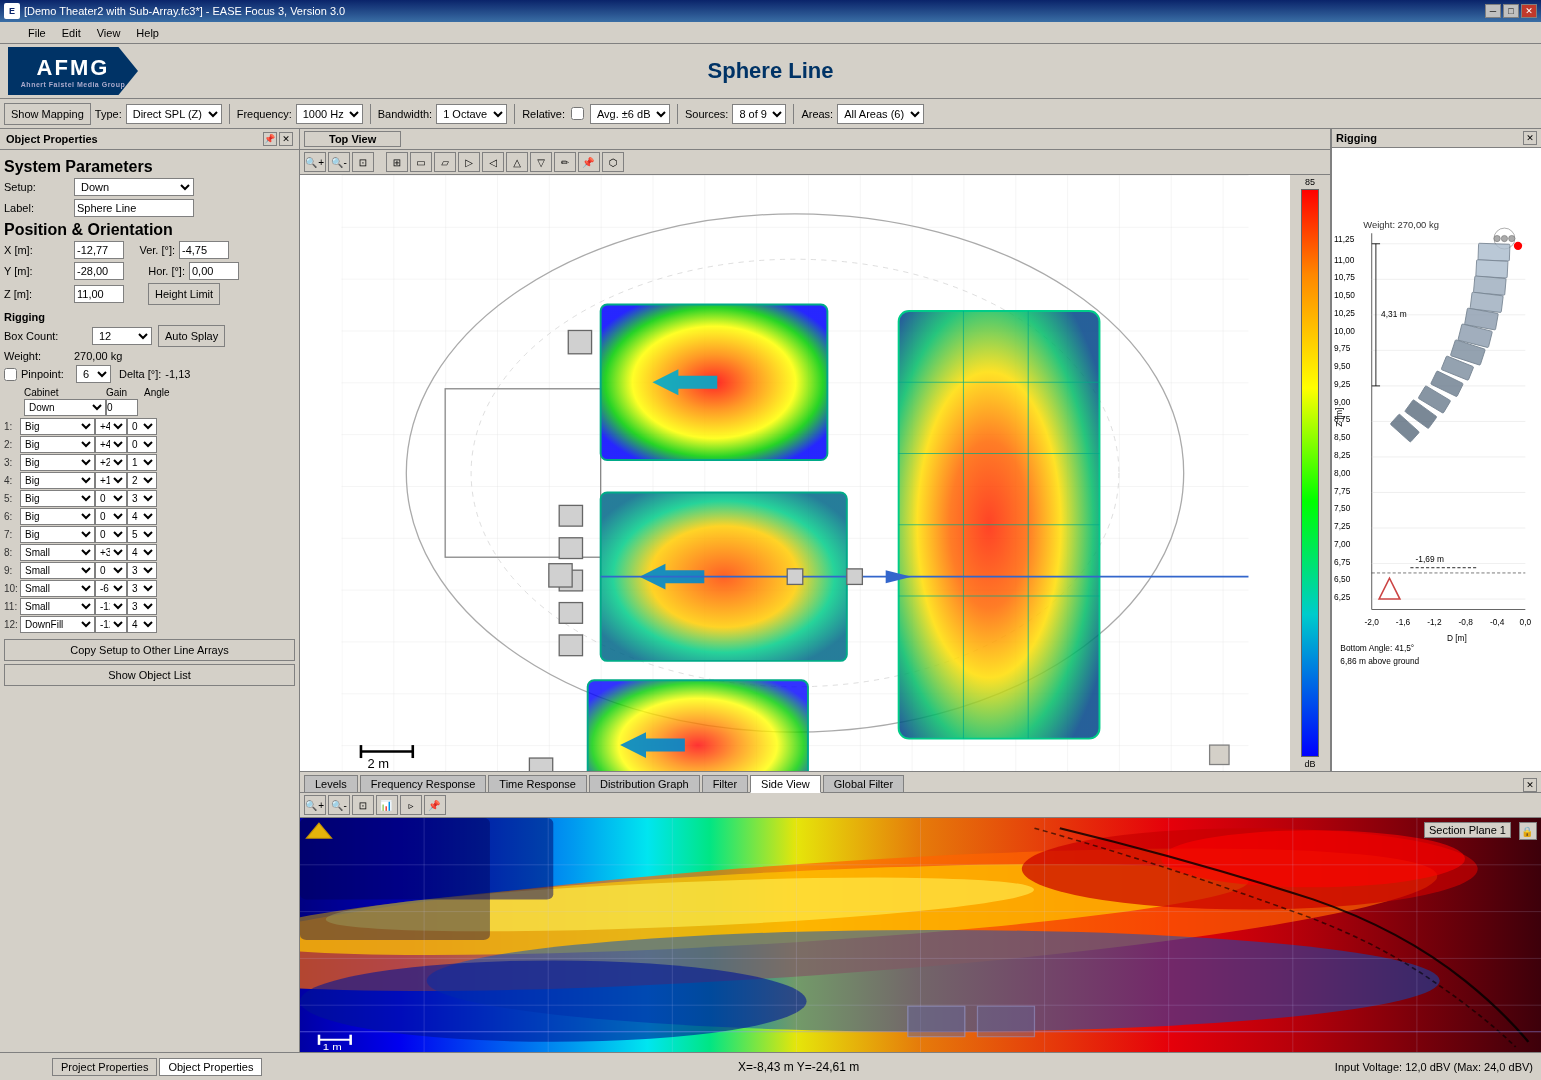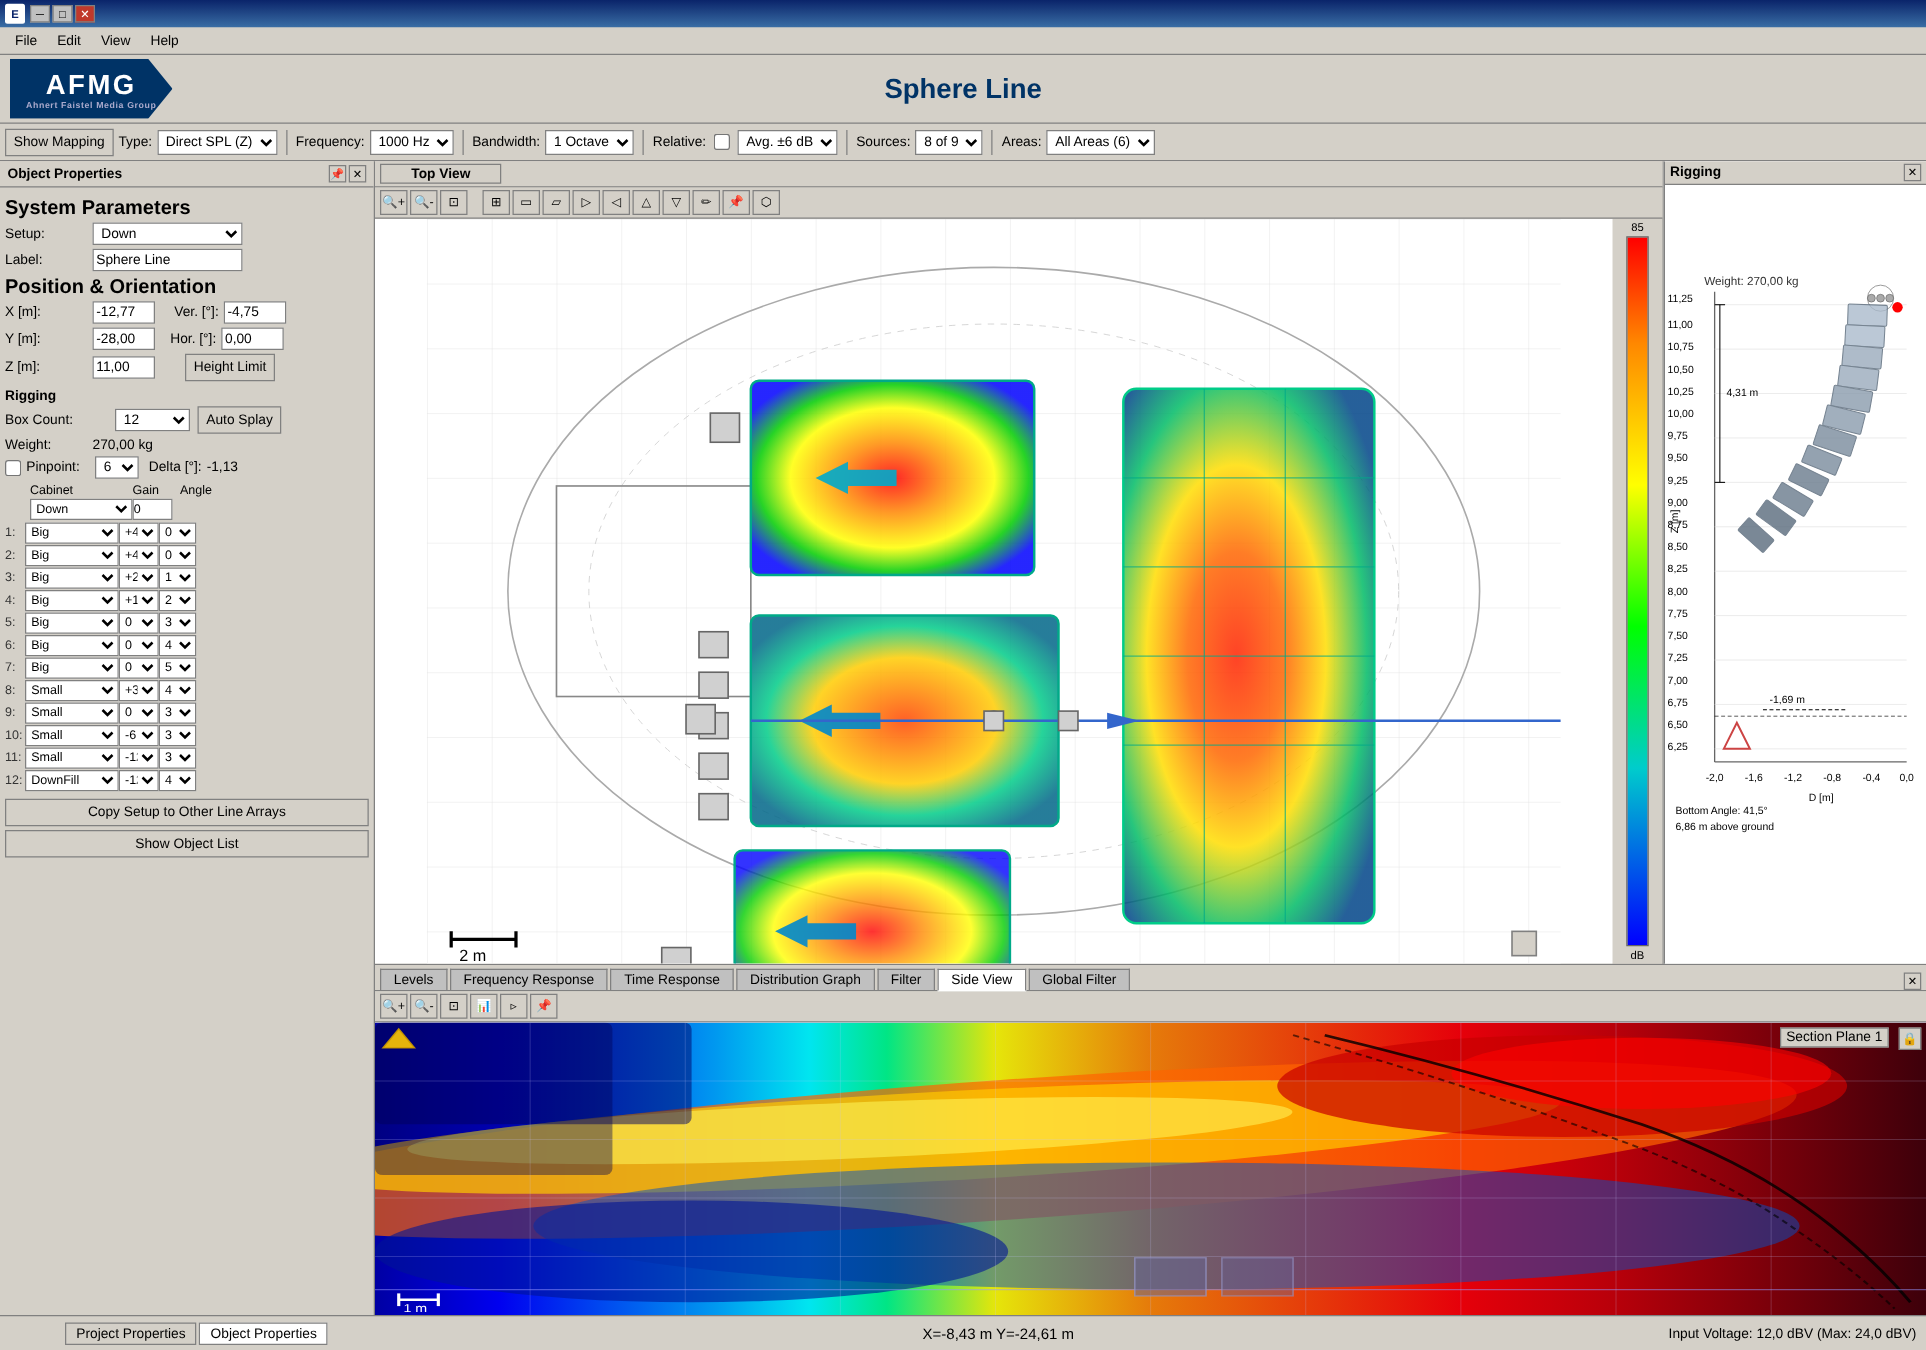--- a/index.html
+++ b/index.html
@@ -20,21 +20,21 @@
     #title-controls { display: flex; gap: 2px; }
     .title-btn { width: 16px; height: 14px; background: #c0c0c0; border: 1px solid #808080; display: flex; align-items: center; justify-content: center; font-size: 9px; cursor: pointer; color: #000; }
     .title-btn.close { background: #c0392b; color: white; }
     
     
     #menu-bar {
       background: #d4d0c8;
       height: 22px;
       display: flex;
       align-items: center;
-      padding: 0 4px;
+      padding: 0 20px;
       border-bottom: 1px solid #808080;
     }
     .menu-item { padding: 2px 8px; cursor: pointer; font-size: 11px; }
     
     
     #logo-bar {
       background: #d4d0c8;
       height: 55px;
       display: flex;
       align-items: center;
@@ -306,20 +306,21 @@
       font-size: 11px;
       cursor: pointer;
     }
     .status-tab-btn.active { background: white; }
   </style>
 </head>
 <body>
 
 <div id="title-bar">
   <div id="title-bar-icon">E</div>
+  <span id="title-text">[Demo Theater2 with Sub-Array.fc3*] - EASE Focus 3, Version 3.0</span>
   <div id="title-controls">
     <div class="title-btn">─</div>
     <div class="title-btn">□</div>
     <div class="title-btn close">✕</div>
   </div>
 </div>
 
 <div id="menu-bar">
   <span class="menu-item">File</span>
   <span class="menu-item">Edit</span>
@@ -400,21 +401,21 @@
       <div class="form-row">
         <span class="form-label">X [m]:</span>
         <input class="form-input form-input-small" type="text" value="-12,77" style="">
         <span class="form-label" style="width:55px; text-align:right; padding-right:4px;">Ver. [°]:</span>
         <input class="form-input form-input-small" type="text" value="-4,75" style="">
       </div>
 
       <div class="form-row">
         <span class="form-label">Y [m]:</span>
         <input class="form-input form-input-small" type="text" value="-28,00" style="">
-        <span class="form-label" style="width:53px; text-align:right; padding-right:4px;">Hor. [°]:</span>
+        <span class="form-label" style="width:65px; text-align:right; padding-right:4px;">Hor. [°]:</span>
         <input class="form-input form-input-small" type="text" value="0,00" style="">
       </div>
 
       <div class="form-row">
         <span class="form-label">Z [m]:</span>
         <input class="form-input form-input-small" type="text" value="11,00" style="">
         <button class="toolbar-btn" style="margin-left:24px;text-align:center;">Height Limit</button>
       </div>
 
       <div class="rigging-header">Rigging</div>

